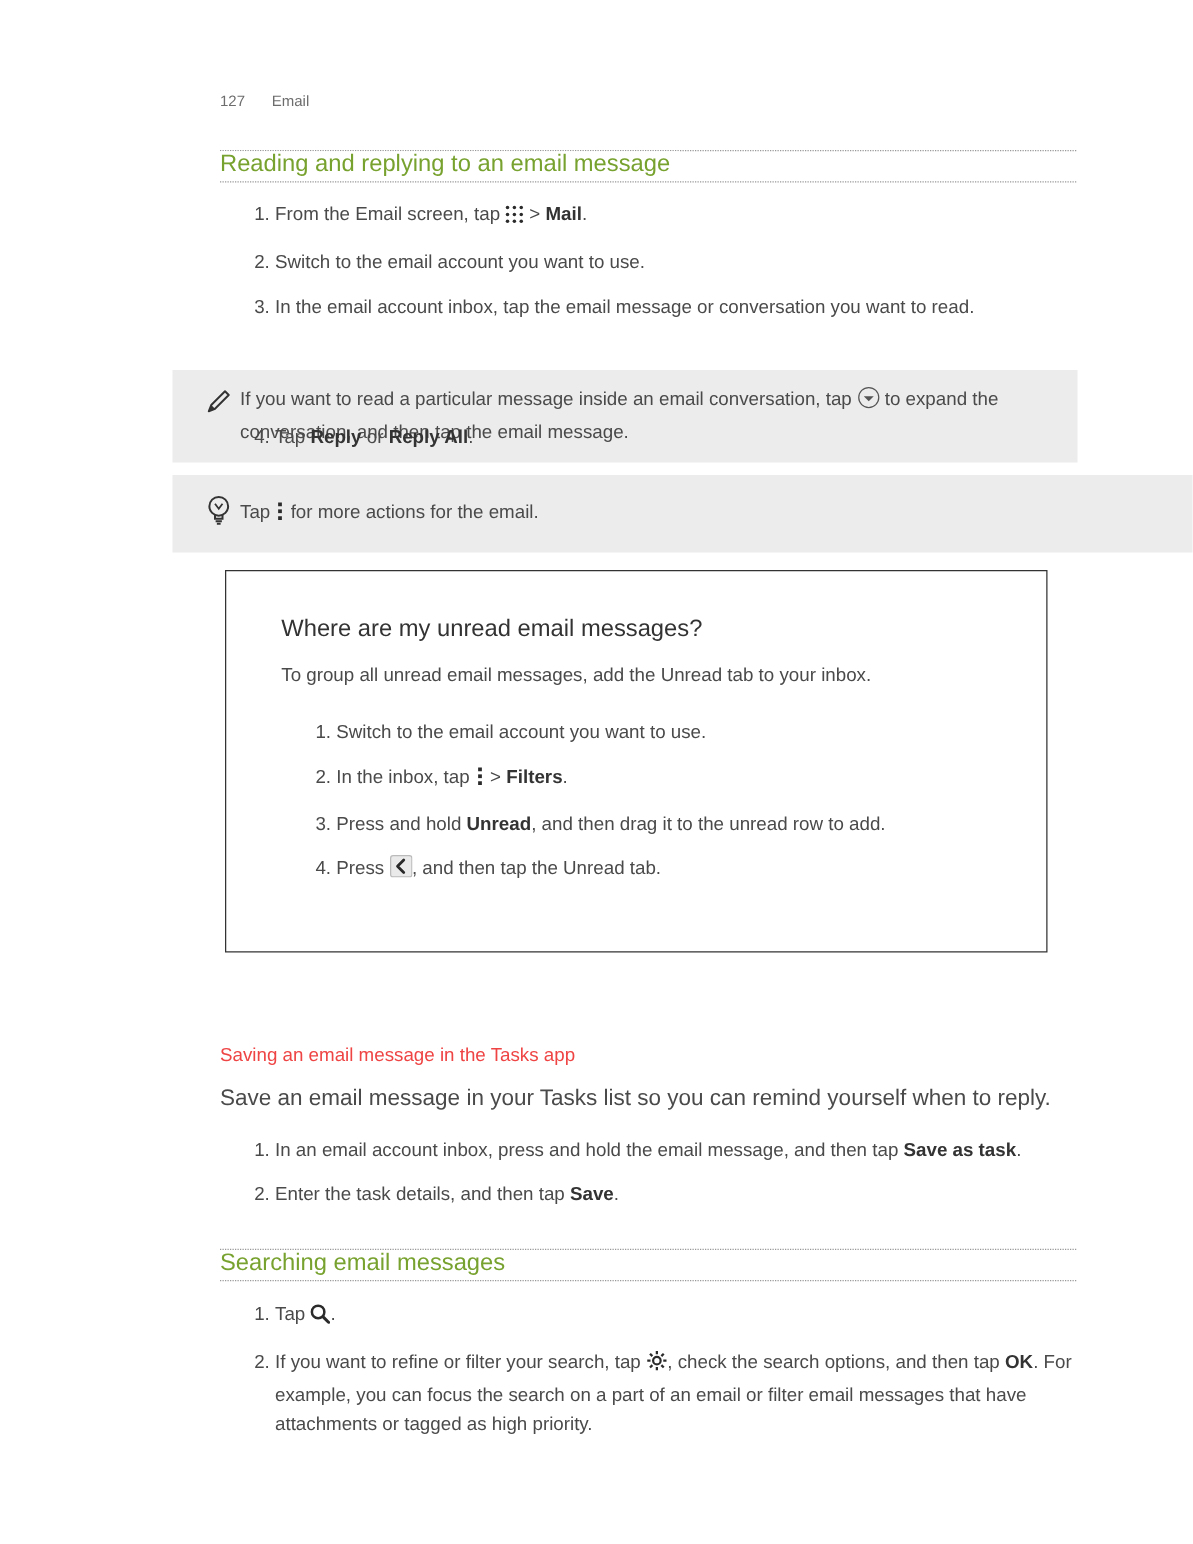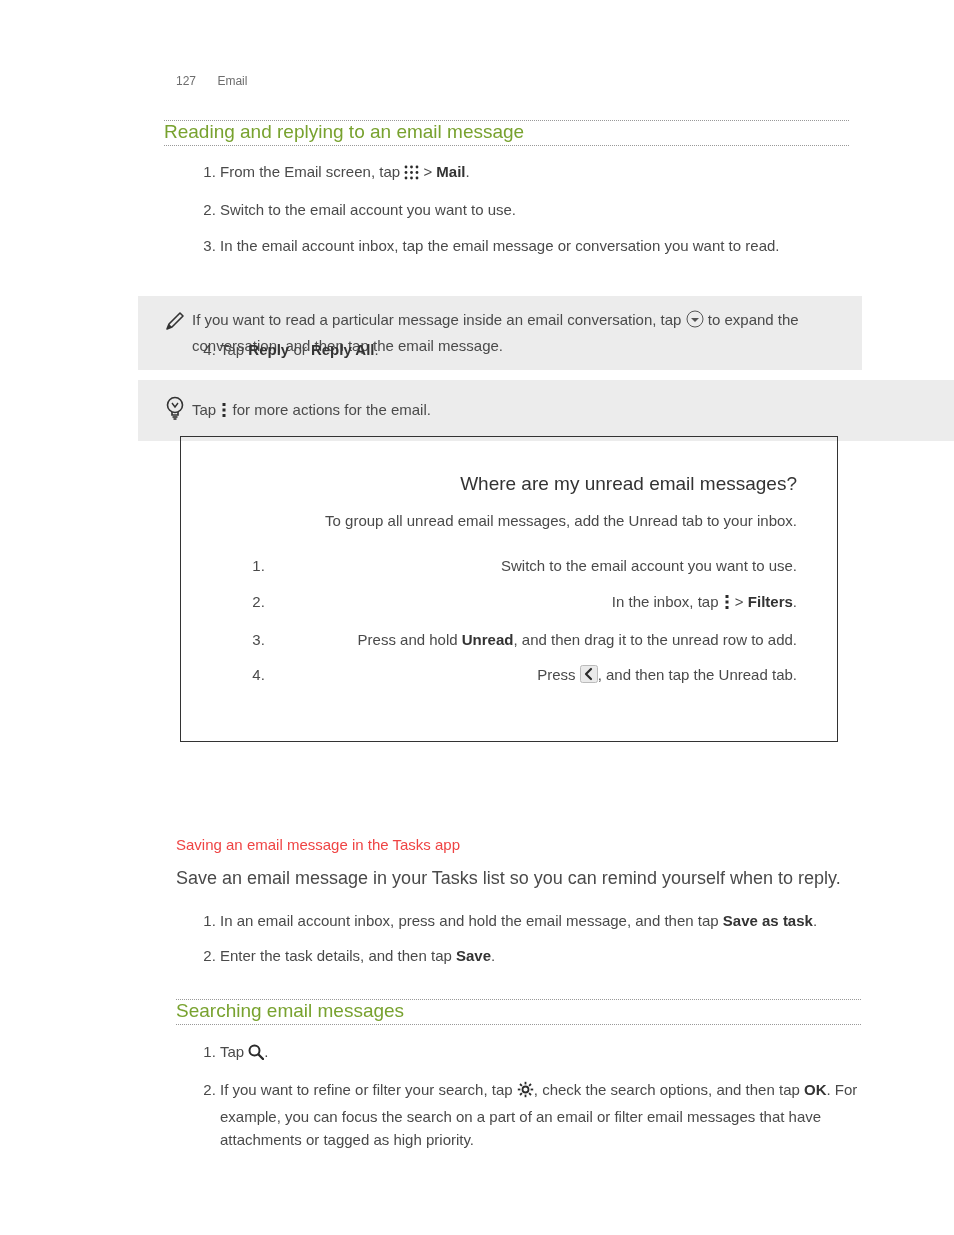--- a/index.html
+++ b/index.html
@@ -120,21 +120,21 @@
 </head>
 <body>
 
 <div class="page">
 
   <div class="header">
     <span class="pagenum">127</span>
     <span>Email</span>
   </div>
 
-  <div style="position:absolute; left:164px; top:84px; width:685px;">
+  <div style="position:absolute; left:176px; top:84px; width:685px;">
     <div class="dotted-wrap">
       <span class="section-title">Reading and replying to an email message</span>
     </div>
   </div>
 
   <div style="position:absolute; left:176px; top:118px; width:685px;">
     <ol class="steps">
       <li>
         <span>From the Email screen, tap </span><span class="ico"><svg width="15" height="15" viewBox="0 0 15 15">
               <g fill="#2b2b2b">
@@ -194,21 +194,21 @@
       <div class="note-text">
         <span>Tap </span><span class="ico"><svg width="8" height="16" viewBox="0 0 8 16">
               <rect x="2.5" y="1" width="3" height="3" fill="#2b2b2b"></rect>
               <rect x="2.5" y="6.5" width="3" height="3" fill="#2b2b2b"></rect>
               <rect x="2.5" y="12" width="3" height="3" fill="#2b2b2b"></rect>
             </svg></span><span> for more actions for the email.</span>
       </div>
     </div>
   </div>
 
-  <div style="position:absolute; left:176px; top:400px; width:662px;text-align:right;">
+  <div style="position:absolute; left:176px; top:420px; width:662px;">
     <div class="callout-box">
       <div class="callout-title">Where are my unread email messages?</div>
       <p class="callout-p">To group all unread email messages, add the Unread tab to your inbox.</p>
       <ol class="steps">
         <li>Switch to the email account you want to use.</li>
         <li>
           <span>In the inbox, tap </span><span class="ico"><svg width="8" height="16" viewBox="0 0 8 16">
                 <rect x="2.5" y="1" width="3" height="3" fill="#2b2b2b"></rect>
                 <rect x="2.5" y="6.5" width="3" height="3" fill="#2b2b2b"></rect>
                 <rect x="2.5" y="12" width="3" height="3" fill="#2b2b2b"></rect>

